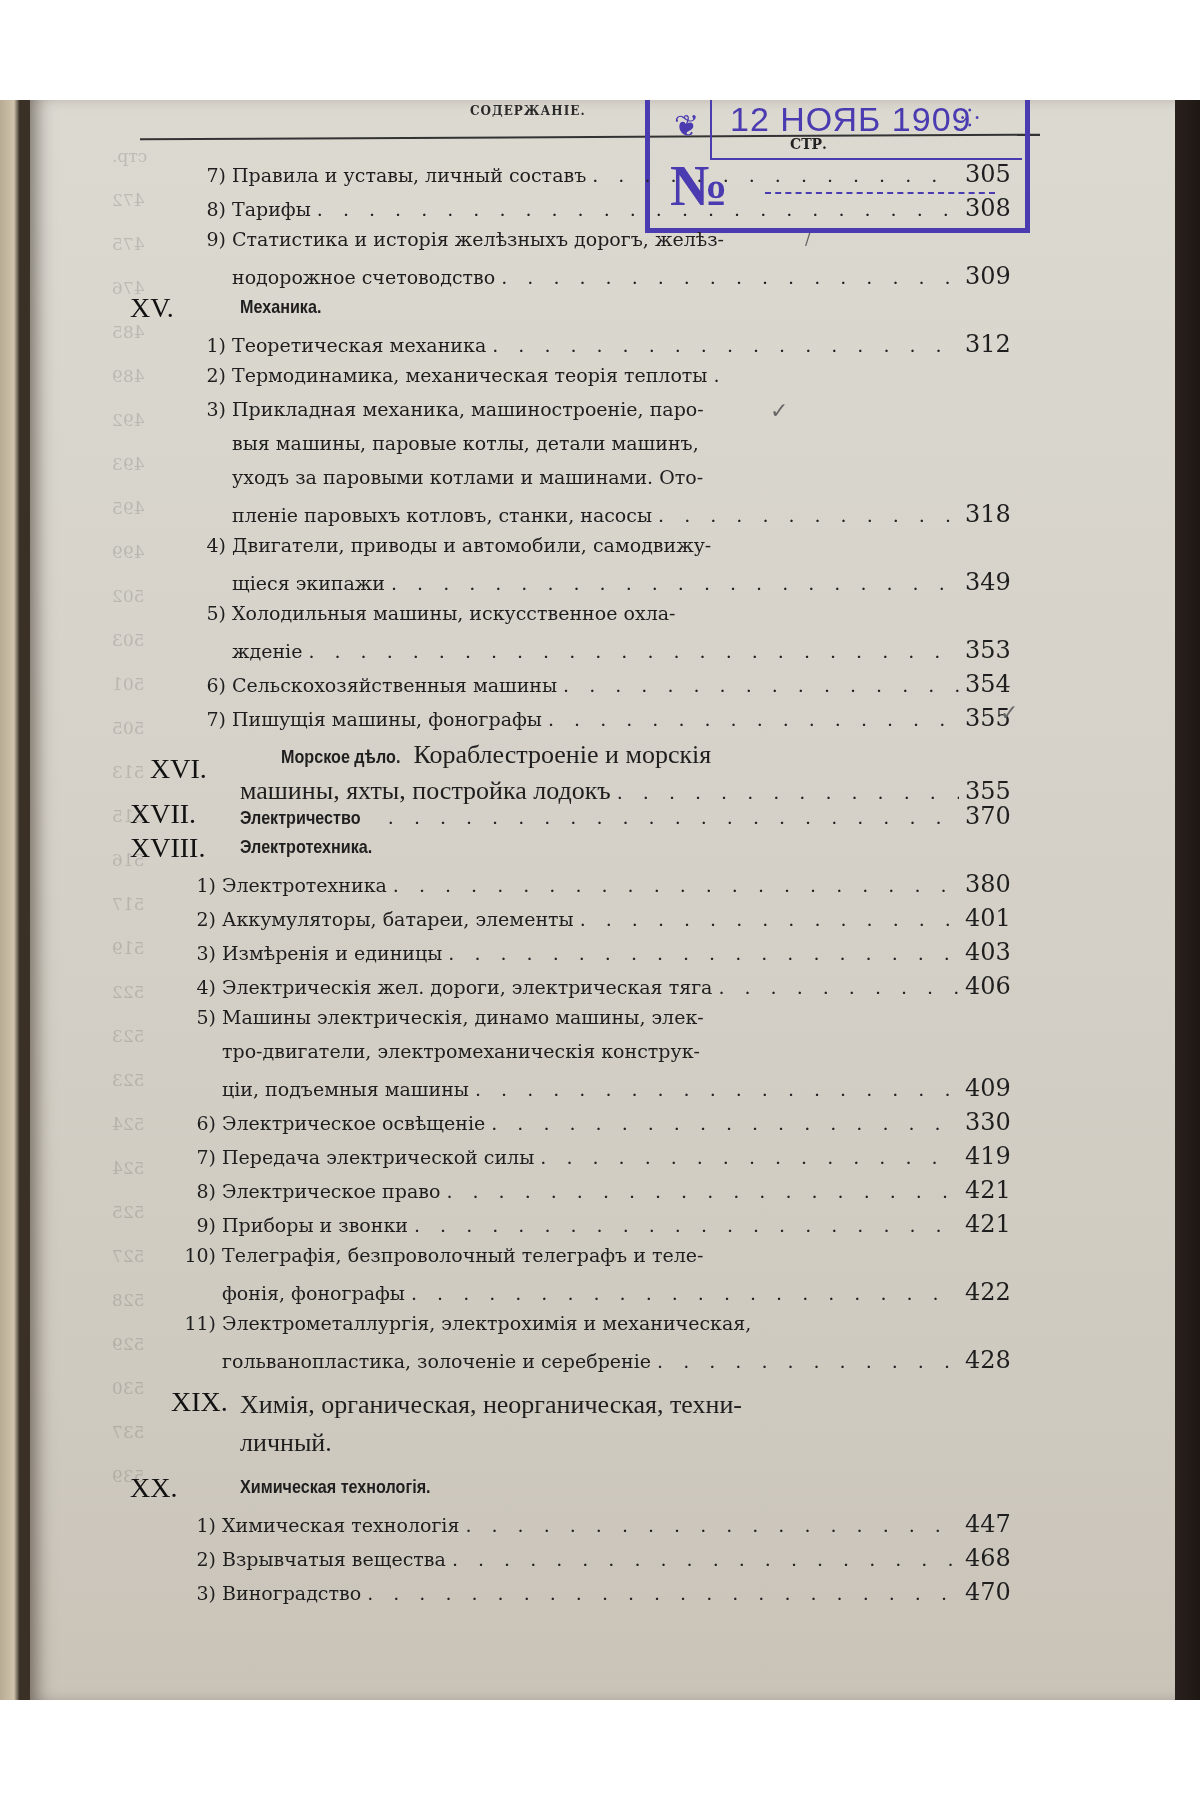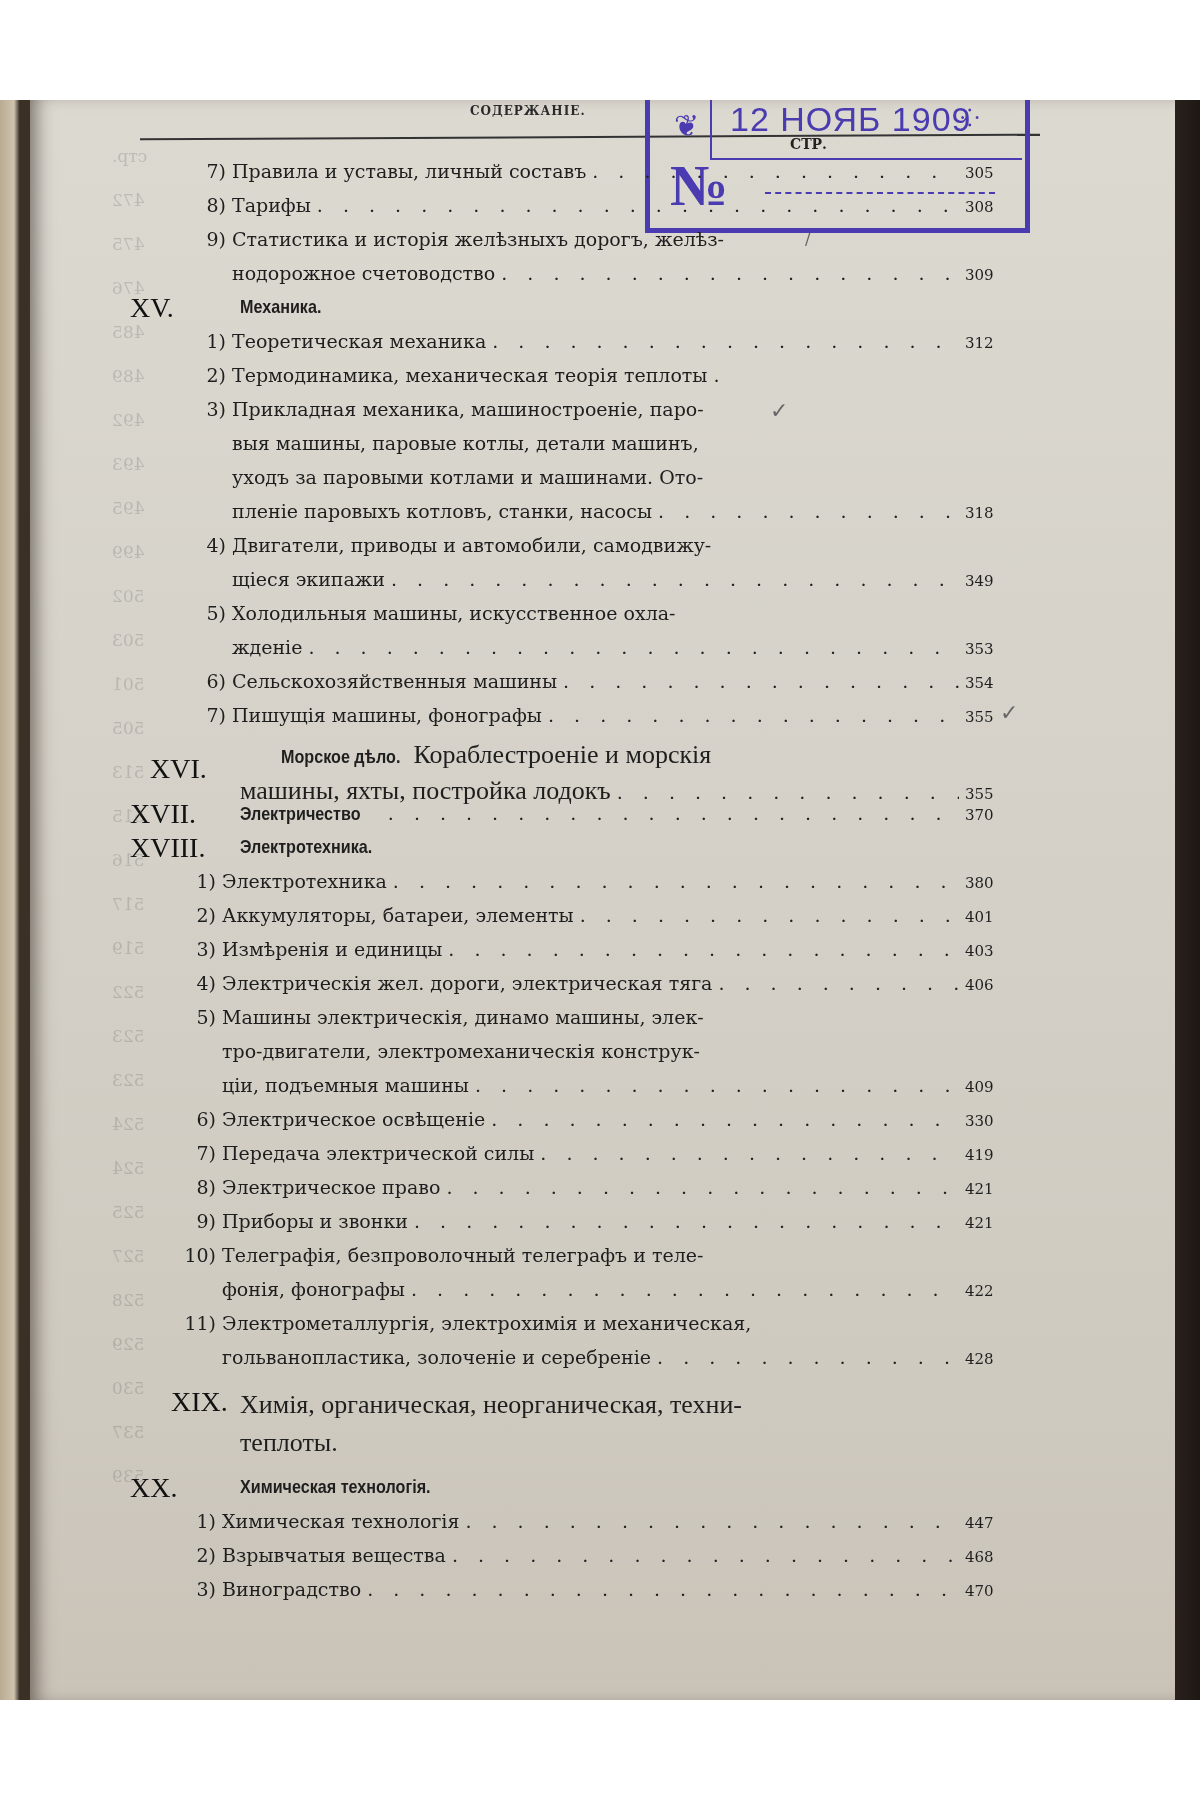--- a/index.html
+++ b/index.html
@@ -33,21 +33,21 @@
       position:absolute; left:110px; top:36px; width:900px; height:2px;
       background:#333; transform:rotate(-0.3deg);
     }
     .toc { position:absolute; left:0; top:0; width:100%; height:100%; }
     .line {
       position:absolute; height:30px; display:flex; align-items:baseline;
       color:#1e1e1e; font-size:19px; white-space:nowrap;
     }
     .num { width:36px; text-align:right; margin-right:6px; }
     .dots { flex:1; overflow:hidden; color:#222; letter-spacing:7px; margin:0 6px; }
-    .page-no { width:50px; text-align:left; font-size:15px; }
+    .page-no { width:50px; text-align:left; font-size:24px; }
     .roman {
       position:absolute; font-size:28px; color:#111; font-family:"Liberation Serif", serif;
     }
     .section-bold {
       font-family:"Liberation Sans", sans-serif; font-weight:bold; font-size:19px;
       transform:scaleX(0.85); transform-origin:left;
     }
     .big { font-size:26px; font-family:"Liberation Serif", serif; }
     .ghost {
       position:absolute; color:rgba(80,80,80,0.22); font-size:17px; transform:scaleX(-1);
@@ -303,21 +303,21 @@
         </div>
         <div class="roman" style="left: 100px; top: 732px;">XVIII.</div>
         <div class="line" style="top: 736px; left: 210px; width: 775px;">
           <span class="section-bold">Электротехника.</span>
         </div>
         <div class="roman" style="left: 100px; top: 1286px; margin-left: 41px;">XIX.</div>
         <div class="line" style="top: 1290px; left: 210px; width: 775px;">
           <span class="big">Химія, органическая, неорганическая, техни-</span>
         </div>
         <div class="line" style="top: 1328px; left: 210px;">
-          <span class="big">теплоты.</span>
+          <span class="big">личный.</span>
         </div>
         <div class="roman" style="left: 100px; top: 1372px;">XX.</div>
         <div class="line" style="top: 1376px; left: 210px; width: 775px;">
           <span class="section-bold">Химическая технологія.</span>
         </div>
         <div class="ghost" style="left: 82px; top: 46px;">стр.</div>
         <div class="ghost" style="left: 82px; top: 90px;">472</div>
         <div class="ghost" style="left: 82px; top: 134px;">475</div>
         <div class="ghost" style="left: 82px; top: 178px;">476</div>
         <div class="ghost" style="left: 82px; top: 222px;">485</div>

